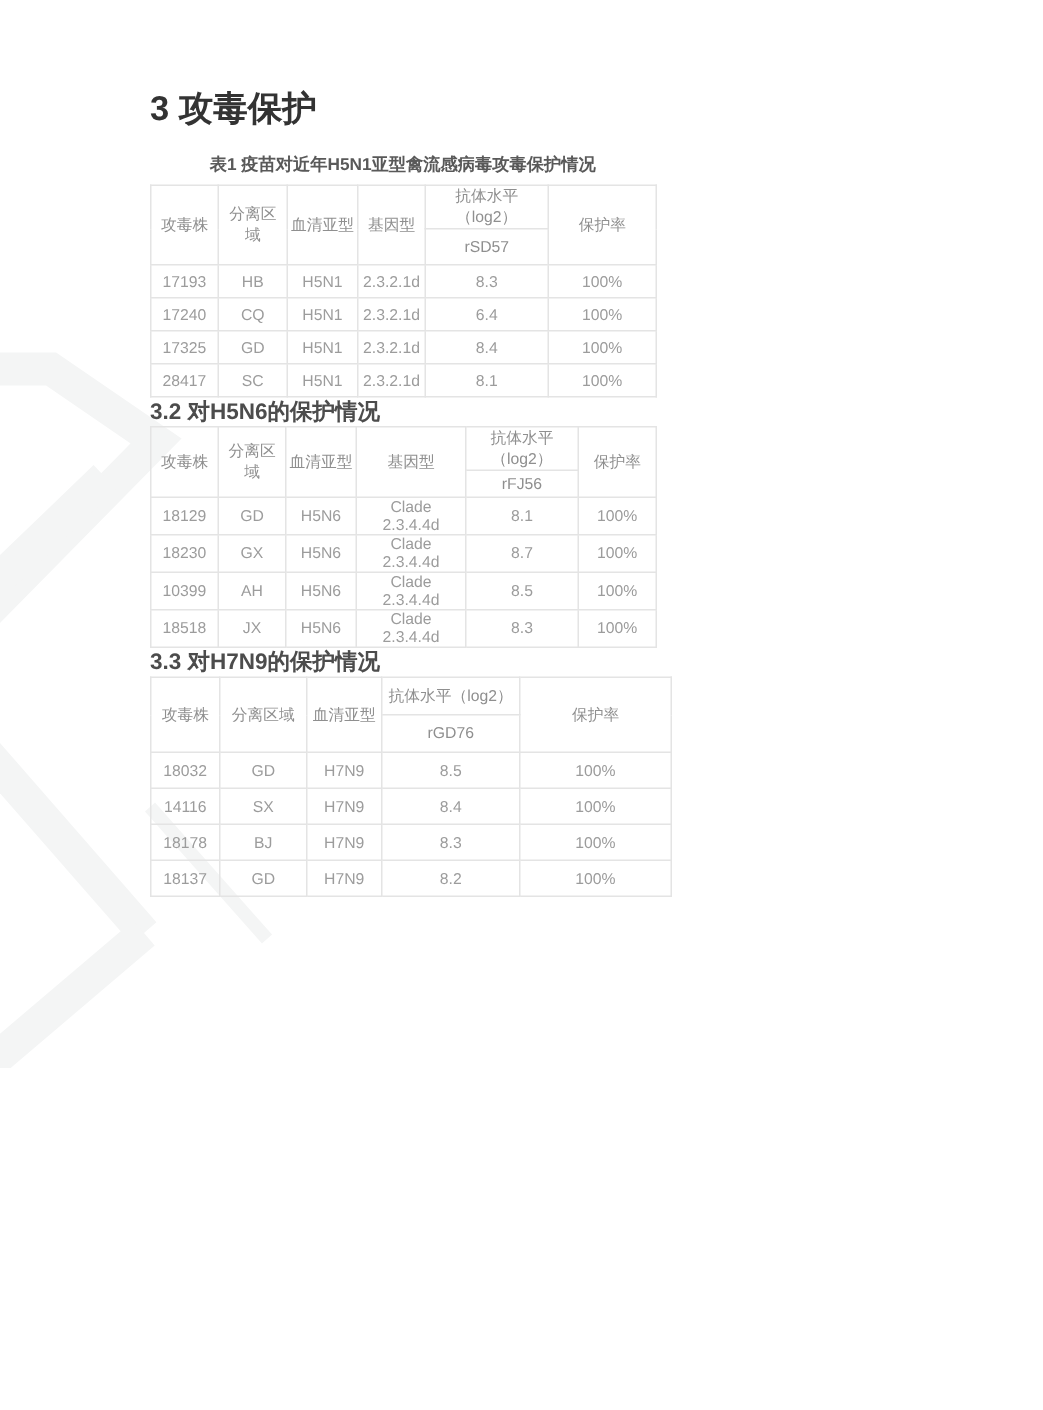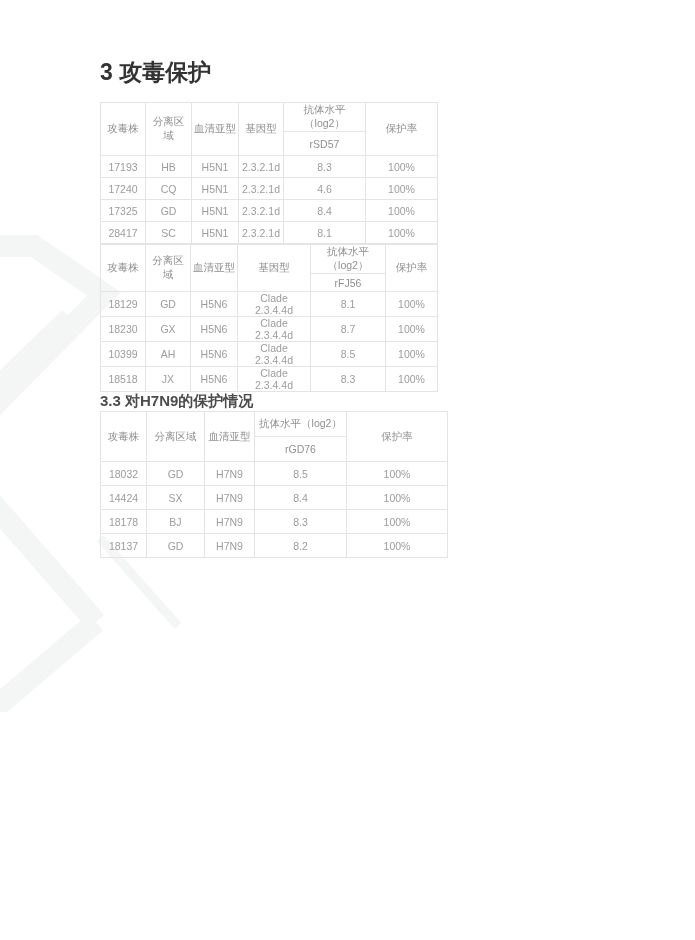--- a/index.html
+++ b/index.html
@@ -44,20 +44,21 @@
     </g>
     <path d="M 100 538 L 178 626" stroke="#f4f5f5" stroke-width="9" fill="none"></path>
     <rect x="-6" y="768" width="101" height="15" fill="#f4f5f5"></rect>
   </svg>
 
   <div class="content">
 
     <h1 class="title">3 攻毒保护</h1>
 
 
+    <div class="cap w337">表1 疫苗对近年H5N1亚型禽流感病毒攻毒保护情况</div>
     <table class="tbl t1">
       <colgroup>
         <col style="width:45px">
           <col style="width:46px">
           <col style="width:47px">
         <col style="width:45px">
           <col style="width:82px">
           <col style="width:72px">
       </colgroup>
       <thead>
@@ -80,21 +81,21 @@
             <td>H5N1</td>
             <td>2.3.2.1d</td>
             <td>8.3</td>
             <td>100%</td>
           </tr>
           <tr>
             <td>17240</td>
             <td>CQ</td>
             <td>H5N1</td>
             <td>2.3.2.1d</td>
-            <td>4.6</td>
+            <td>6.4</td>
             <td>100%</td>
           </tr>
           <tr>
             <td>17325</td>
             <td>GD</td>
             <td>H5N1</td>
             <td>2.3.2.1d</td>
             <td>8.4</td>
             <td>100%</td>
           </tr>
@@ -102,20 +103,21 @@
             <td>28417</td>
             <td>SC</td>
             <td>H5N1</td>
             <td>2.3.2.1d</td>
             <td>8.1</td>
             <td>100%</td>
           </tr>
         </tbody>
     </table>
 
+    <h2 class="sec sec2">3.2 对H5N6的保护情况</h2>
     <table class="tbl t2">
       <colgroup>
         <col style="width:45px">
           <col style="width:45px">
           <col style="width:47px">
         <col style="width:73px">
           <col style="width:75px">
           <col style="width:52px">
       </colgroup>
       <thead>
@@ -190,21 +192,21 @@
       </thead>
       <tbody>
           <tr>
             <td>18032</td>
             <td>GD</td>
             <td>H7N9</td>
             <td>8.5</td>
             <td>100%</td>
           </tr>
           <tr>
-            <td>14424</td>
+            <td>14116</td>
             <td>SX</td>
             <td>H7N9</td>
             <td>8.4</td>
             <td>100%</td>
           </tr>
           <tr>
             <td>18178</td>
             <td>BJ</td>
             <td>H7N9</td>
             <td>8.3</td>

